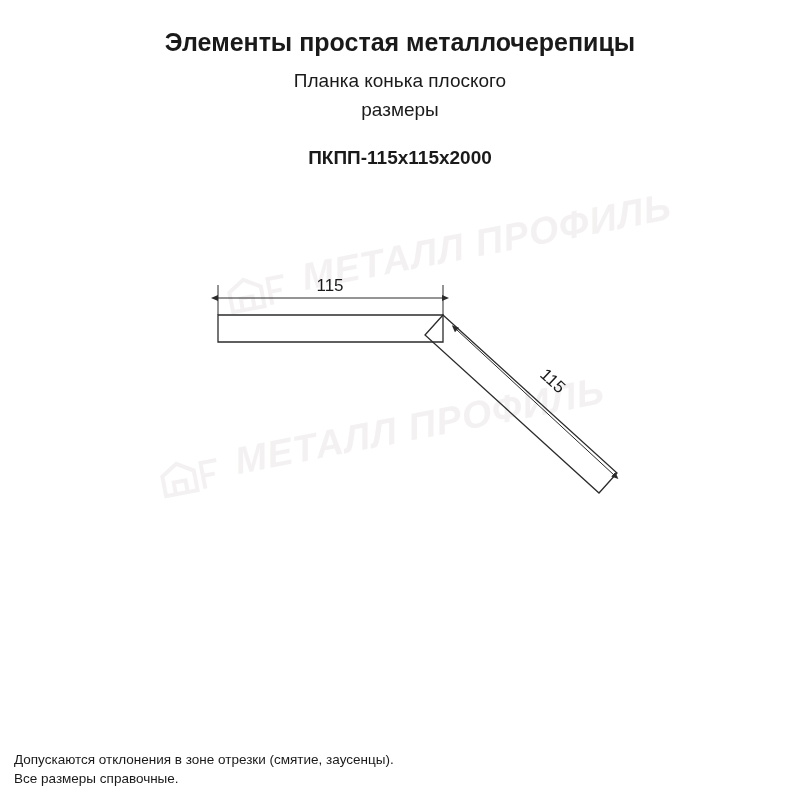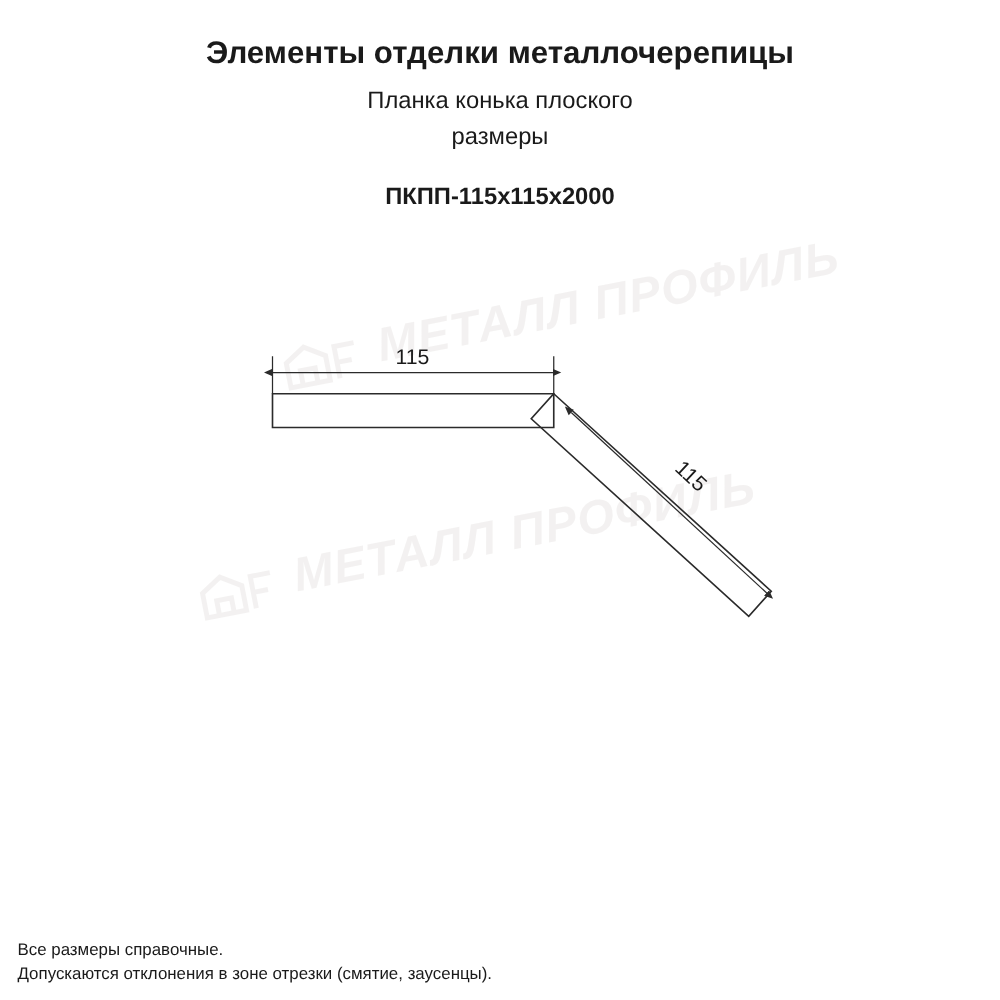--- a/index.html
+++ b/index.html
@@ -113,21 +113,21 @@
     font-size: 17px;
     fill: #1a1a1a;
   }
 </style>
 </head>
 <body>
 
 <div class="page">
 
   <div class="title-block">
-    <h1 class="main-title">Элементы отделки металлочерепицы</h1>
+    <h1 class="main-title">Элементы простая металлочерепицы</h1>
     <div class="sub-title">
       <span>Планка конька плоского</span>
       <span class="line2">размеры</span>
     </div>
     <div class="code-title">ПКПП-115х115х2000</div>
   </div>
 
   <div class="watermark wm1">
     <span class="wm-logo">
       <svg width="64" height="40" viewBox="0 0 64 40" xmlns="http://www.w3.org/2000/svg">
@@ -182,17 +182,17 @@
       <text class="dim-label" x="314" y="101" text-anchor="middle">115</text>
 
       <g stroke="#2b2b2b" stroke-width="1" fill="none">
         <line x1="441" y1="140" x2="598" y2="285" marker-start="url(#arrowStart)" marker-end="url(#arrowEnd)"></line>
       </g>
       <text class="dim-label" x="533" y="195" transform="rotate(43 533 195)" text-anchor="middle">115</text>
     </svg>
   </div>
 
   <div class="notes">
+    <div>Допускаются отклонения в зоне отрезки (смятие, заусенцы).</div>
     <div>Все размеры справочные.</div>
-    <div>Допускаются отклонения в зоне отрезки (смятие, заусенцы).</div>
   </div>
 
 </div>
 
 </body></html>

